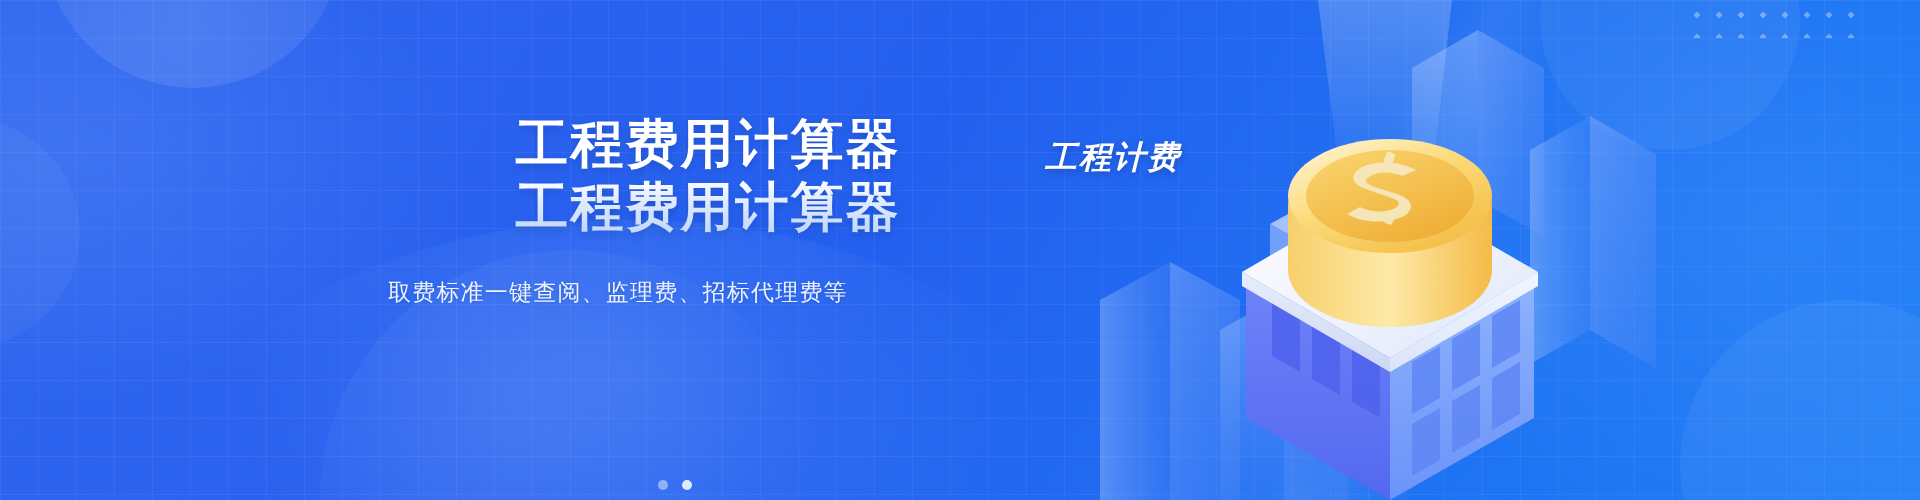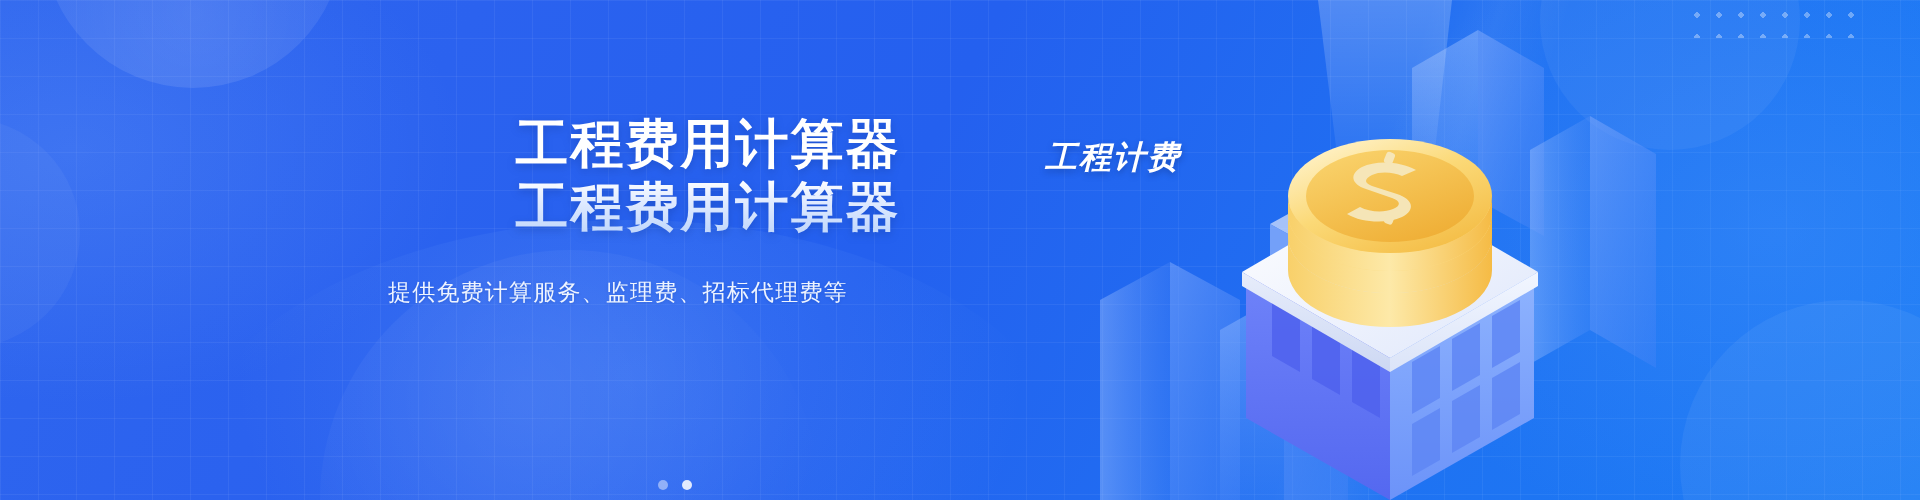--- a/index.html
+++ b/index.html
@@ -291,21 +291,21 @@
   </div>
 
   <div class="art-label">工程计费</div>
 
   <div class="copy">
     <h1 class="headline">
       <span class="ln">工程费用计算器</span>
       <span class="ln">工程费用计算器</span>
     </h1>
     <div class="subcopy">
-      <span class="sl">提供免费计算服务、监理费、招标代理费等</span>
+      <span class="sl">取费标准一键查阅、监理费、招标代理费等</span>
     </div>
   </div>
 
   <div class="pager">
     <i></i>
     <i class="on"></i>
   </div>
 
 </div>
 

